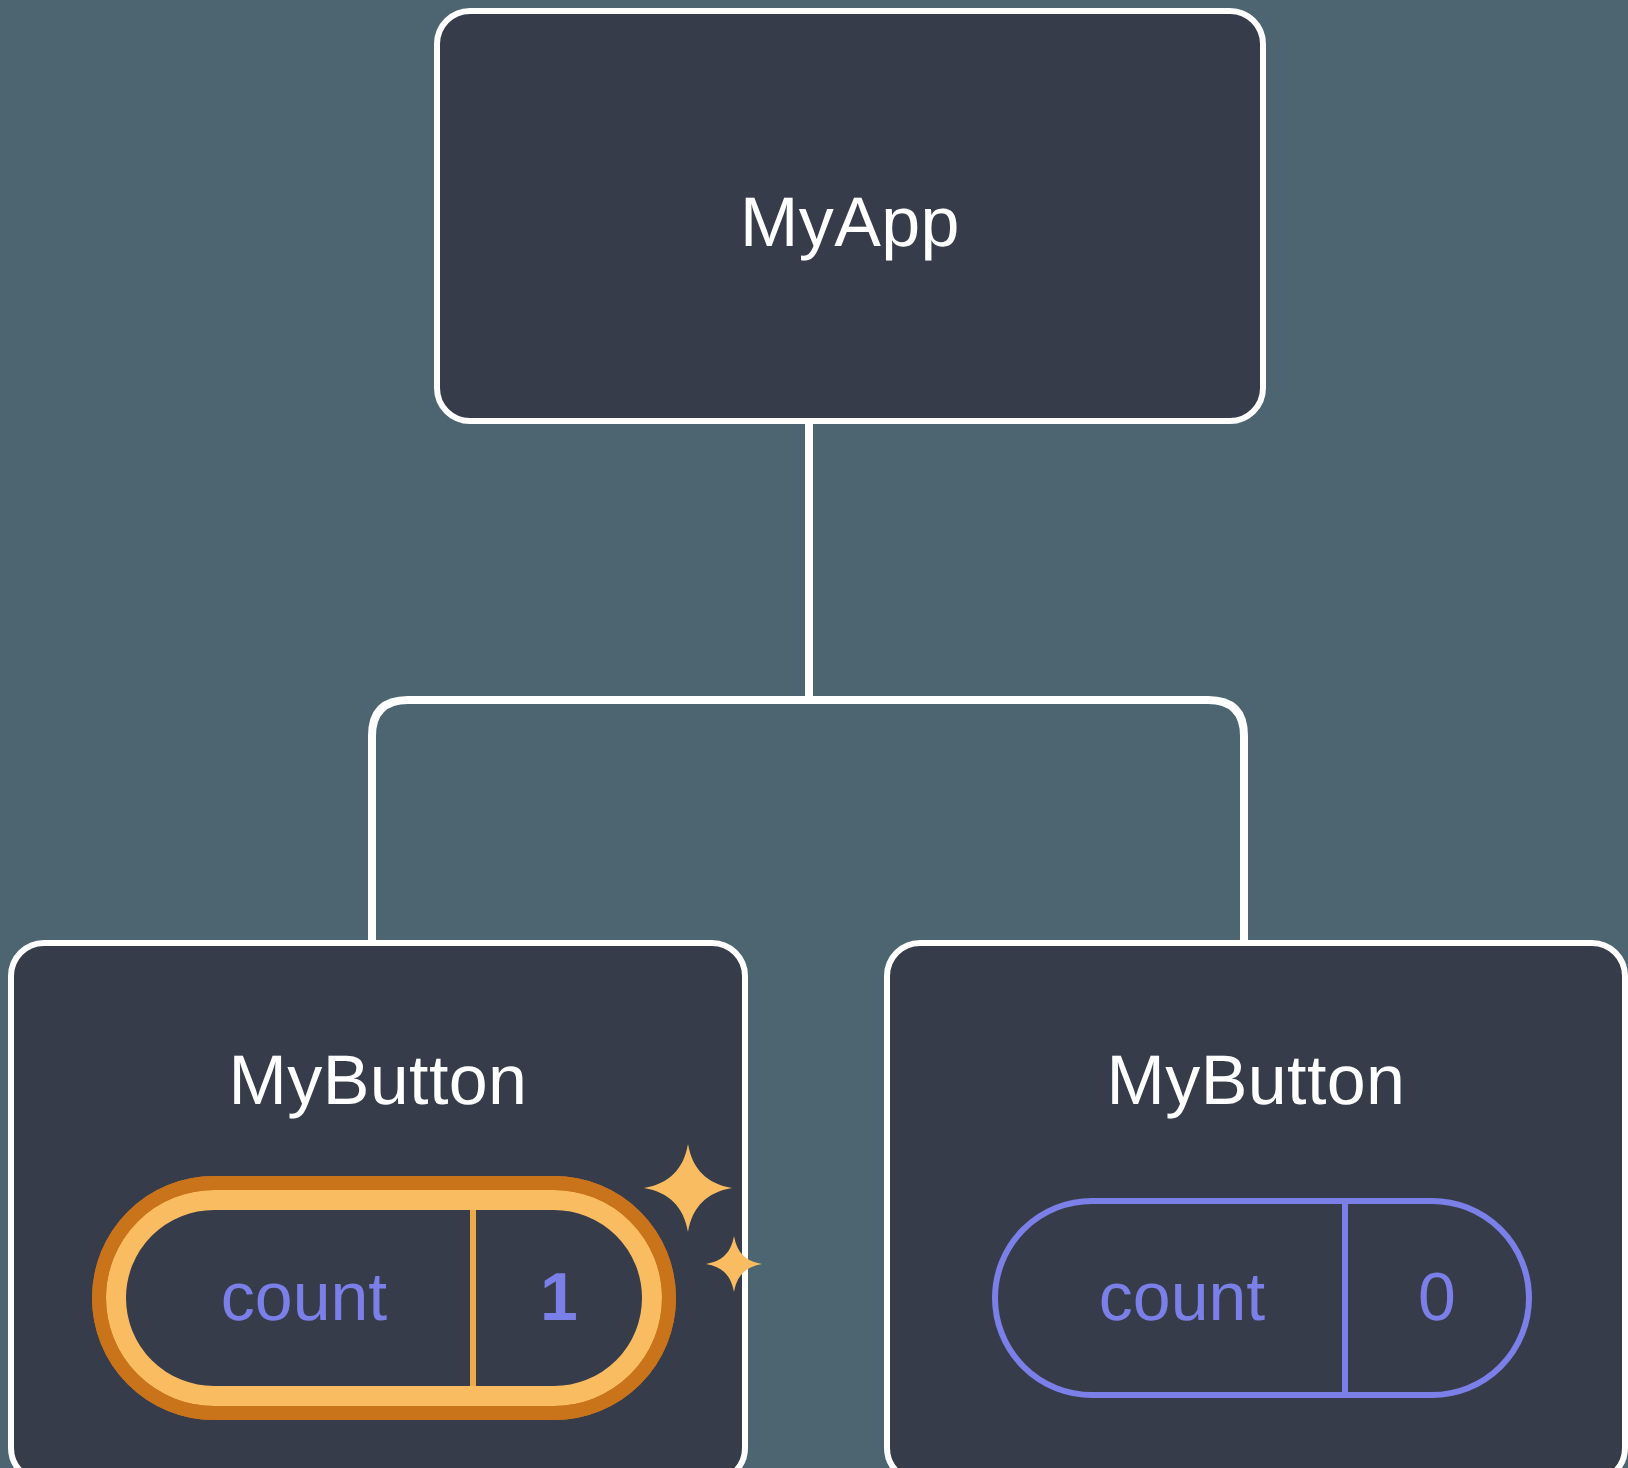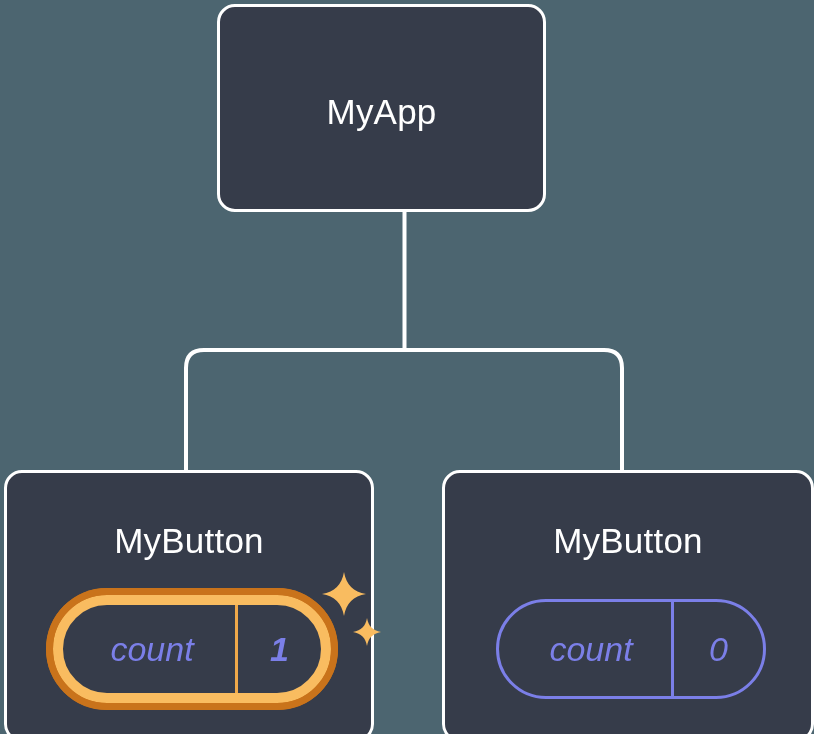--- a/index.html
+++ b/index.html
@@ -32,21 +32,21 @@
   .node {
     position: absolute;
     background: #363c4a;
     border: 3px solid #ffffff;
     border-radius: 18px;
     box-sizing: border-box;
   }
   .node-root {
     left: 217px;
     top: 4px;
-    width: 329px;
+    width: 416px;
     height: 208px;
   }
   .node-child-left {
     left: 4px;
     top: 470px;
     width: 370px;
     height: 272px;
   }
   .node-child-right {
     left: 442px;
@@ -71,21 +71,20 @@
     line-height: 40px;
   }
   .node-child-left .node-title  { top: 48px; line-height: 40px; }
   .node-child-right .node-title { top: 48px; line-height: 40px; }
 
   
   .pill-wrap {
     position: absolute;
     display: flex;
     align-items: flex-end;
-    font-style: italic;
   }
   .pill {
     display: flex;
     align-items: stretch;
     box-sizing: border-box;
     border-radius: 999px;
     background: #363c4a;
     overflow: hidden;
   }
   .pill-cell {

